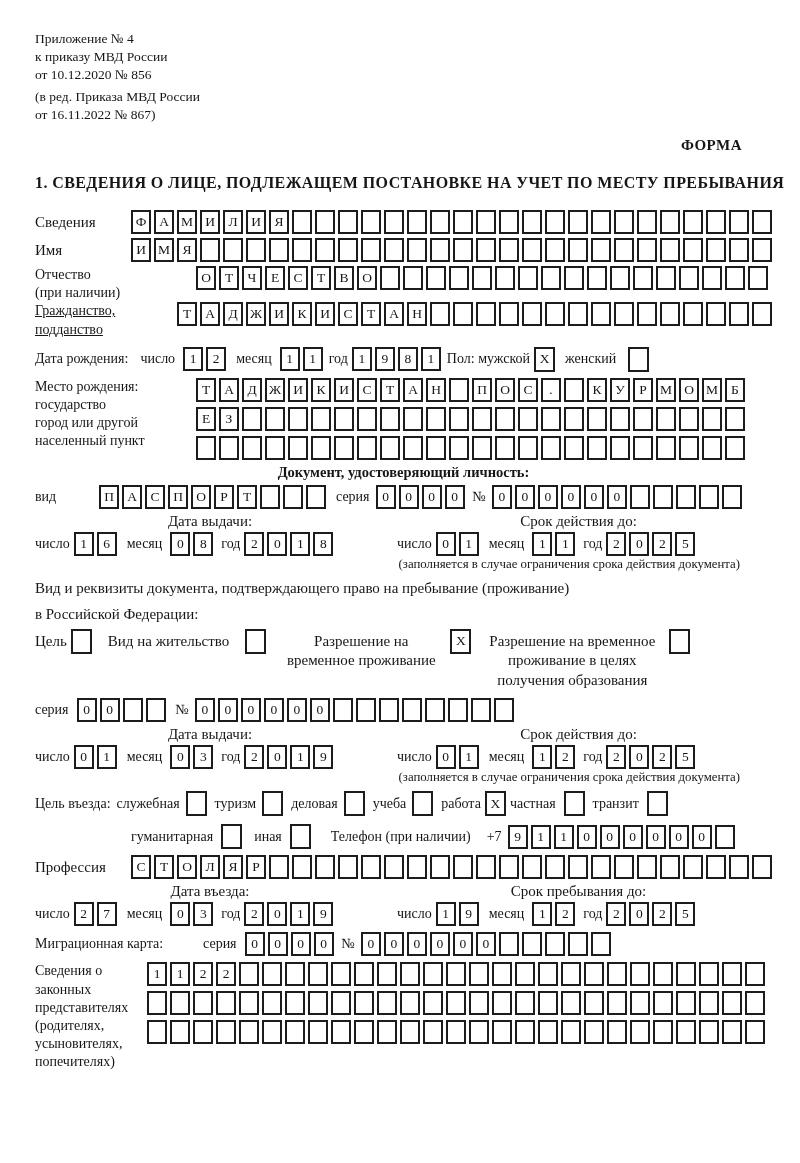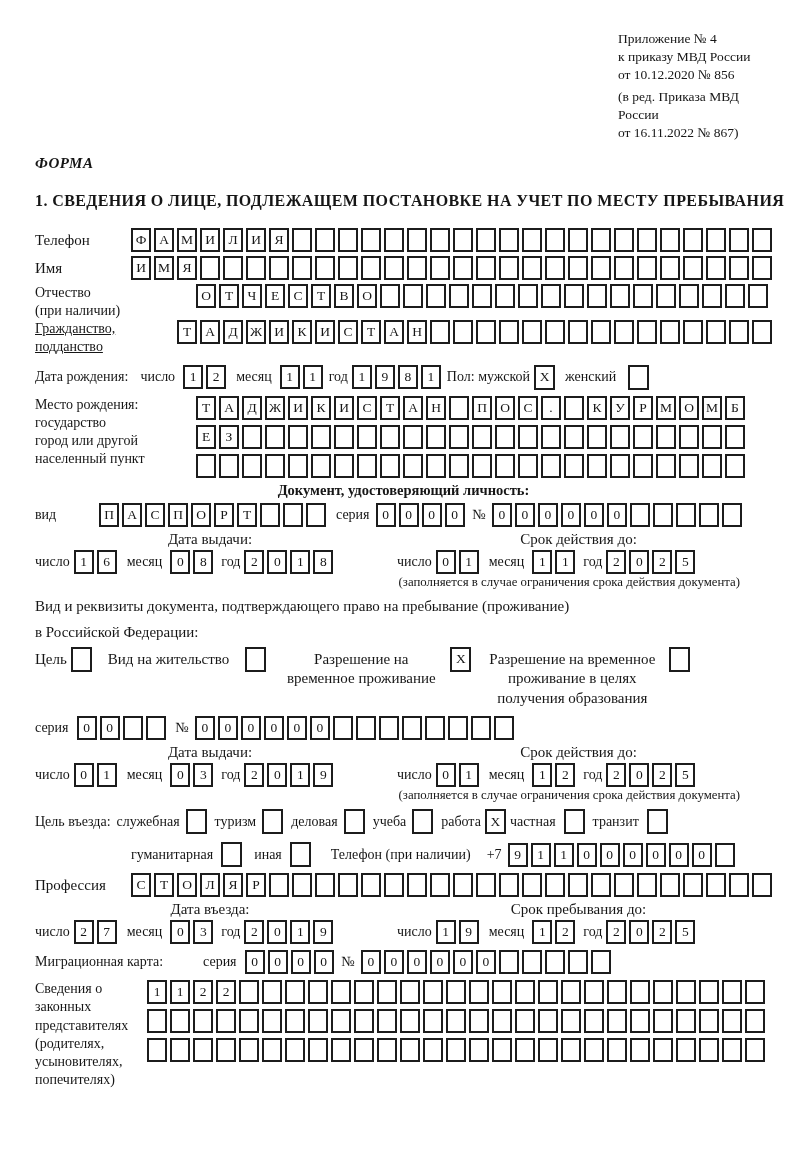--- a/index.html
+++ b/index.html
@@ -1,22 +1,22 @@
 <!DOCTYPE html>
 <html><head>
 <meta charset="utf-8">
 <style>
   html,body{margin:0;padding:0;background:#ffffff;}
   body{width:800px;height:1163px;color:#161616;font-family:"Liberation Serif","DejaVu Serif",serif;overflow-x:hidden;}
   .page{padding:30px 28px 0 35px;box-sizing:border-box;}
 
   
-  .hdr{margin-left:583px;font-size:13.5px;line-height:1.32;}
+  .hdr{font-size:13.5px;line-height:1.32;}
   .hdr .mt4{margin-top:5px;}
-  .forma{text-align:left;padding-right:30px;font-weight:bold;font-size:15px;margin-top:13px;letter-spacing:.5px;font-style:italic;}
+  .forma{text-align:right;padding-right:30px;font-weight:bold;font-size:15px;margin-top:13px;letter-spacing:.5px;}
 
   .title{text-align:center;font-weight:bold;font-size:15.5px;margin-top:16px;line-height:1.55;}
   .blank{display:inline-block;width:52px;height:12px;border-bottom:2px solid #3a3a3a;margin-left:10px;vertical-align:baseline;}
 
   .sec1{font-weight:bold;font-size:16px;margin-top:20px;text-align:center;letter-spacing:.4px;white-space:nowrap;}
 
   .row{display:flex;align-items:flex-start;flex-wrap:nowrap;}
   .rowc{display:flex;align-items:center;flex-wrap:nowrap;}
   .lbl{font-size:15px;line-height:1.3;padding-top:3px;flex:none;}
   .lbl2{font-size:14px;line-height:1.3;flex:none;}
@@ -60,21 +60,21 @@
     <div class="mt4">(в ред. Приказа МВД России</div>
     <div>от 16.11.2022 № 867)</div>
   </div>
 
   <div class="forma">ФОРМА</div>
 
 
   <div class="sec1">1. СВЕДЕНИЯ О ЛИЦЕ, ПОДЛЕЖАЩЕМ ПОСТАНОВКЕ НА УЧЕТ ПО МЕСТУ ПРЕБЫВАНИЯ</div>
 
   <div class="row mt18">
-    <div class="lbl w96">Телефон</div>
+    <div class="lbl w96">Сведения</div>
     <div class="cells">
         <span class="cell">Ф</span>
         <span class="cell">А</span>
         <span class="cell">М</span>
         <span class="cell">И</span>
         <span class="cell">Л</span>
         <span class="cell">И</span>
         <span class="cell">Я</span>
         <span class="cell"></span>
         <span class="cell"></span>

